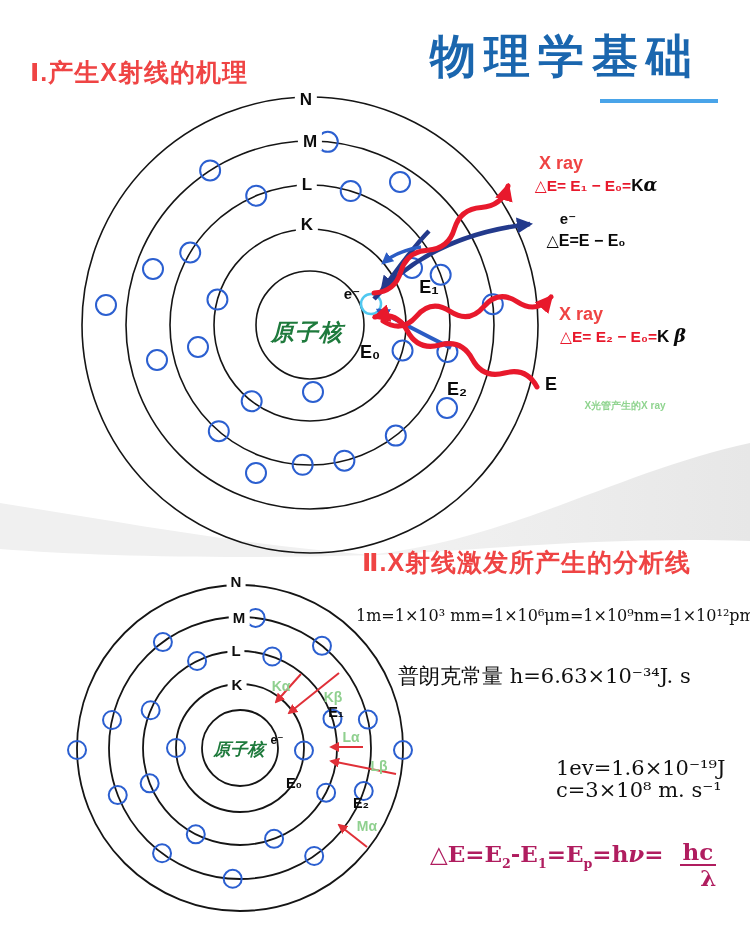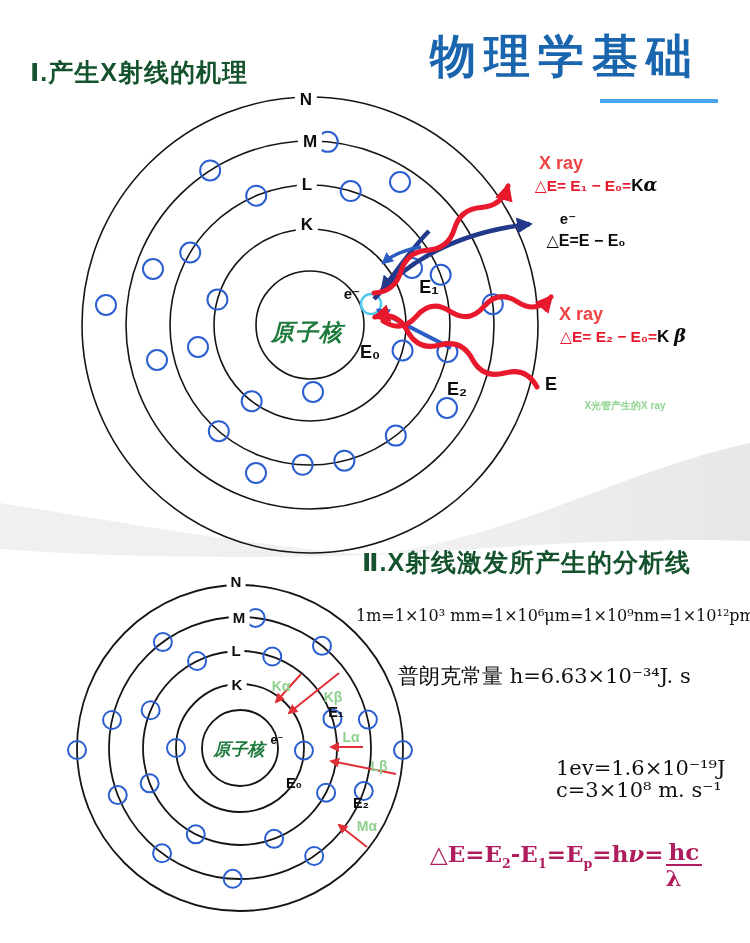--- a/index.html
+++ b/index.html
@@ -2,21 +2,21 @@
 <html><head>
 <meta charset="utf-8">
 <style>
   html,body{margin:0;padding:0;background:#fff;}
   .page{position:relative;width:750px;height:943px;background:#ffffff;overflow:hidden;
         font-family:"Liberation Sans","DejaVu Sans",sans-serif;color:#111;}
   svg.art{position:absolute;left:0;top:0;}
   .title{position:absolute;left:430px;top:26px;font-size:46px;font-weight:bold;
          color:#1a66ae;letter-spacing:8px;white-space:nowrap;}
   .title-underline{position:absolute;left:600px;top:99px;width:118px;height:4px;background:#49a4e9;}
-  .h1{position:absolute;font-size:25px;font-weight:bold;color:#14532d;letter-spacing:1px;white-space:nowrap;}
+  .h1{position:absolute;font-size:25px;font-weight:bold;color:#ef4444;letter-spacing:1px;white-space:nowrap;}
   .lbl{position:absolute;transform:translate(-50%,-50%);white-space:nowrap;line-height:1;}
   .shell{font-weight:bold;font-size:17px;color:#0d0d0d;background:#fff;padding:1px 5px;}
   .shell2{font-size:15px;padding:1px 4px;}
   .nucleus{font-family:"DejaVu Serif","Liberation Serif",serif;font-style:italic;font-weight:bold;
            color:#1e7a3c;font-size:23px;letter-spacing:1px;}
   .nucleus2{font-size:17px;letter-spacing:0;}
   .elabel{font-weight:bold;color:#0a0a0a;font-size:18px;}
   .esmall{font-size:15px;}
   .xray{font-weight:bold;font-size:18px;color:#ef4444;}
   .rformula{font-weight:bold;font-size:15.5px;text-align:right;}
@@ -24,21 +24,21 @@
   .blackk{color:#0a0a0a;font-size:17px;}
   .greek{font-family:"DejaVu Serif","Liberation Serif",serif;font-style:italic;font-size:18px;color:#0a0a0a;font-weight:bold;}
   .bformula{font-weight:bold;font-size:16px;color:#0a0a0a;}
   .caption-green{color:#8fd48f;font-weight:bold;font-size:10px;}
   .trans{color:#8fd08f;font-weight:bold;font-size:14px;}
   .formula{position:absolute;font-family:"DejaVu Serif","Liberation Serif",serif;color:#101010;white-space:nowrap;}
   .f16{font-size:16px;} .f21{font-size:21px;}
   .energy{color:#b01d5f;font-weight:bold;font-size:23px;}
   .energy sub{font-size:0.55em;font-weight:bold;}
   .it{font-style:italic;}
-  .frac{display:inline-block;vertical-align:-1.05em;text-align:left;margin-left:2px;}
+  .frac{display:inline-block;vertical-align:-1.05em;text-align:right;margin-left:16px;}
   .frac .num{display:block;border-bottom:2px solid #b01d5f;padding:0 3px;line-height:1.05;}
   .frac .den{display:block;line-height:1.05;}
 </style>
 </head>
 <body>
 
 <div class="page">
 
   <svg class="art" width="750" height="943" viewBox="0 0 750 943">
     <defs>

